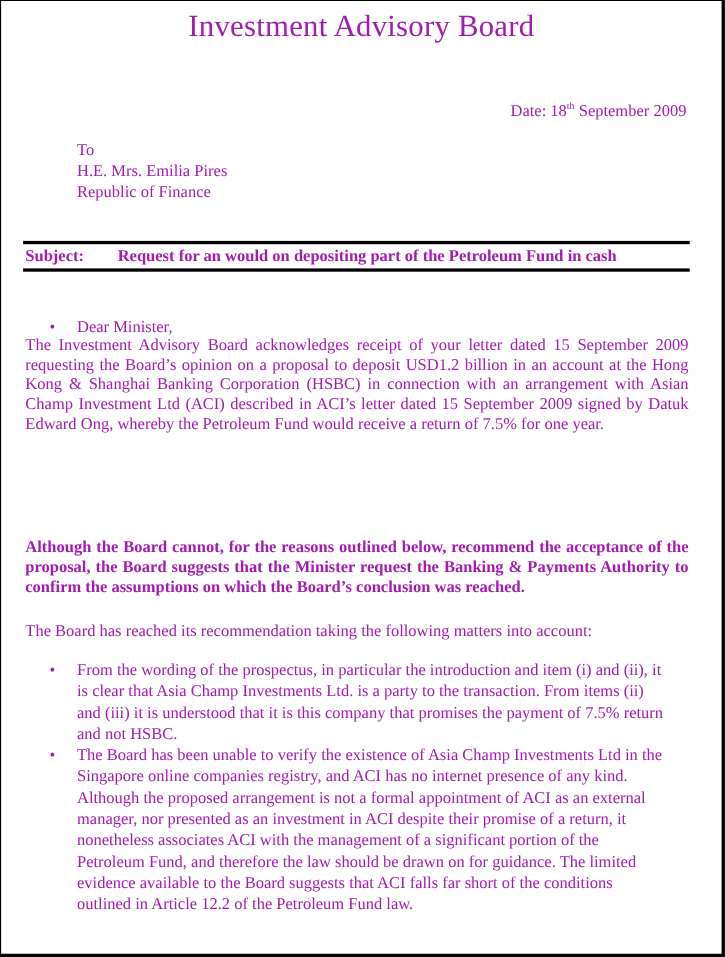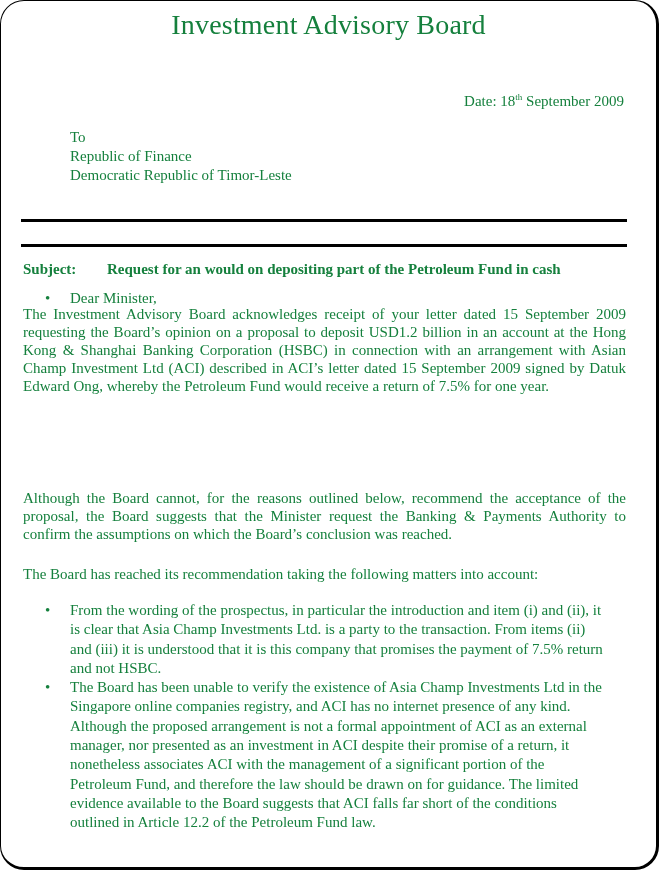--- a/index.html
+++ b/index.html
@@ -7,22 +7,21 @@
     .page {
       position: relative;
       width: 659px; height: 870px;
       box-sizing: border-box;
       border-left: 1px solid #000;
       border-top: 1px solid #000;
       border-right: 3px solid #000;
       border-bottom: 3px solid #000;
       background: #fff;
       font-family: "Liberation Serif", "DejaVu Serif", serif;
-      color: #15803d;
-      border-radius: 24px;
+      color: #a21caf;
     }
     .title {
       position: absolute; left: 0; right: 0; top: 8px;
       text-align: center;
       font-size: 28px;
       letter-spacing: 0.2px;
     }
     .date {
       position: absolute; right: 32px; top: 92px;
       font-size: 15px;
@@ -34,57 +33,57 @@
     }
     .rule {
       position: absolute; left: 20px; width: 606px; height: 3px; background: #000;
     }
     .rule.top { top: 218px; }
     .rule.bottom { top: 243px; }
     .subject {
       position: absolute; left: 22px; top: 224px;
       font-size: 15px; font-weight: bold; white-space: nowrap;
     }
-    .subject .label { display: inline-block; width: 84px; margin-top: 36px; }
+    .subject .label { display: inline-block; width: 84px; }
     .bullet-line {
       position: absolute; left: 44px; top: 265px; font-size: 15px; margin-top: 24px;
     }
     .bullet-dot {
       display: inline-block; width: 25px;
     }
     .para {
       position: absolute; left: 22px; width: 603px;
       text-align: justify; font-size: 15px; line-height: 18px;
       margin: 0;
     }
     .p1 { top: 304px; }
     .p2 { top: 433px; }
-    .p3 { top: 488px; }
+    .p3 { top: 488px; font-weight: bold; }
     .p4 { top: 564px; }
     .list {
       position: absolute; left: 44px; top: 600px; width: 560px;
       margin: 0; padding: 0; list-style: none;
       font-size: 15px; line-height: 19.3px;
     }
     .list li { position: relative; padding-left: 25px; }
     .list li .dot { position: absolute; left: 0; top: 0; }
   </style>
 </head>
 <body>
 
 <div class="page">
 
   <div class="title">Investment Advisory Board</div>
 
   <div class="date"><span>Date: 18</span><sup>th</sup><span> September 2009</span></div>
 
   <div class="address">
     <div>To</div>
+    <div>H.E. Mrs. Emilia Pires</div>
     <div>Republic of Finance</div>
-    <div>Democratic Republic of Timor-Leste</div>
   </div>
 
   <div class="rule top"></div>
   <div class="subject">
     <span class="label">Subject:</span><span>Request for an would on depositing part of the Petroleum Fund in cash</span>
   </div>
   <div class="rule bottom"></div>
 
   <div class="bullet-line">
     <span class="bullet-dot">•</span><span>Dear Minister,</span>

